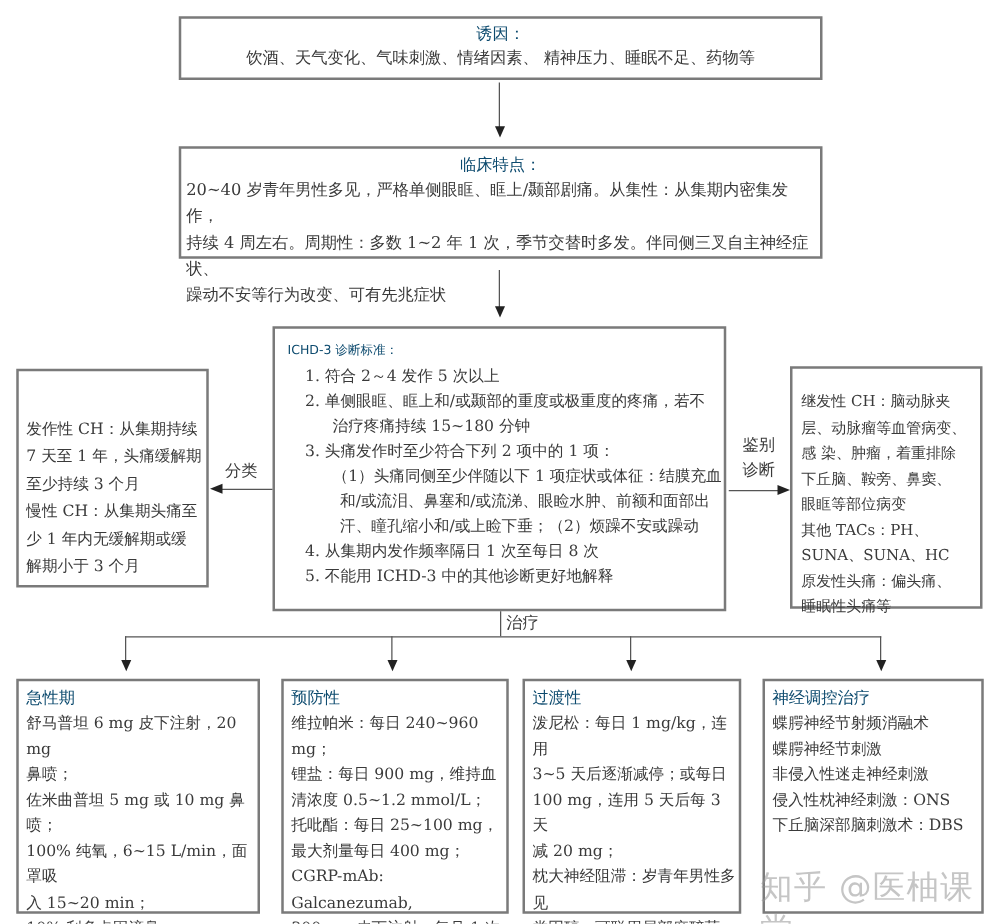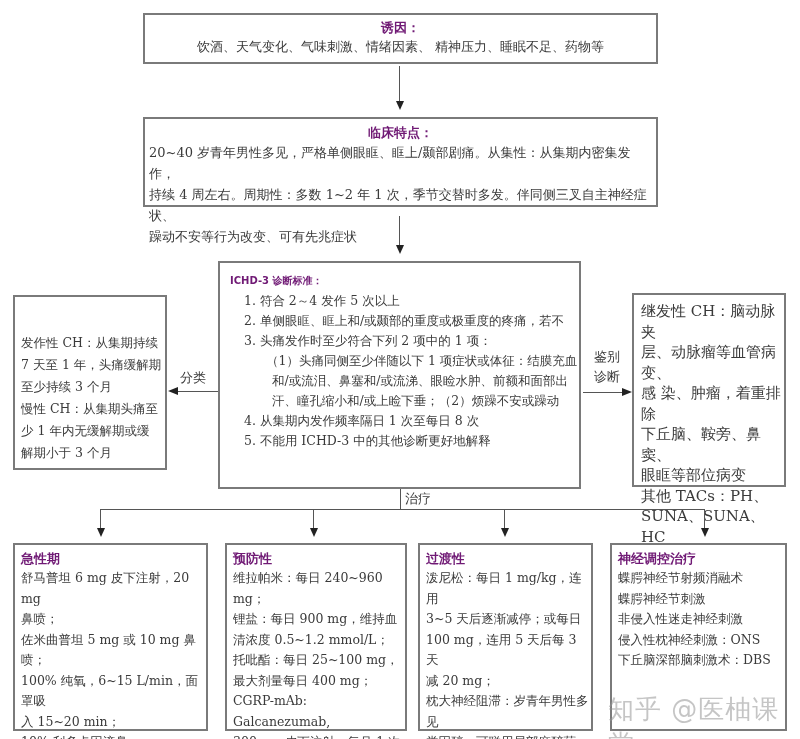--- a/index.html
+++ b/index.html
@@ -1,19 +1,19 @@
 <!DOCTYPE html>
 <html><head>
 <meta charset="utf-8">
 <style>
   html, body { margin: 0; padding: 0; background: #ffffff; }
   body { width: 800px; height: 739px; position: relative; overflow: hidden;
          font-family: "DejaVu Serif", "Liberation Serif", serif; color: #3a3a3a; }
   .box { position: absolute; border: 2px solid #7a7a7a; background: #fff; box-sizing: border-box; }
-  .title { font-family: "DejaVu Sans", "Liberation Sans", sans-serif; font-weight: bold; color: #701a75; }
+  .title { font-family: "DejaVu Sans", "Liberation Sans", sans-serif; font-weight: normal; color: #0c4a6e; }
   .txt { font-size: 13px; line-height: 22px; }
   .center { text-align: center; }
   .line { position: absolute; background: #555; }
   .arrow-down { position: absolute; width: 0; height: 0;
     border-left: 4px solid transparent; border-right: 4px solid transparent; border-top: 9px solid #222; }
   .arrow-left { position: absolute; width: 0; height: 0;
     border-top: 4px solid transparent; border-bottom: 4px solid transparent; border-right: 10px solid #222; }
   .arrow-right { position: absolute; width: 0; height: 0;
     border-top: 4px solid transparent; border-bottom: 4px solid transparent; border-left: 10px solid #222; }
   .label { position: absolute; font-size: 13px; line-height: 20px; color: #3a3a3a; }
@@ -44,20 +44,21 @@
 </div>
 
 <div class="line" style="left:399px; top:216px; width:1px; height:30px;"></div>
 <div class="arrow-down" style="left:396px; top:245px;"></div>
 
 <div class="box" style="left:218px; top:261px; width:363px; height:228px;">
   <div class="title" style="font-size:10px; line-height:20px; margin:8px 0 0 10px;">ICHD-3 诊断标准：</div>
   <div class="txt" style="padding-left:24px; line-height:20px; font-size:12.5px;">
     <p class="p">1. 符合 2～4 发作 5 次以上</p>
     <p class="p">2. 单侧眼眶、眶上和/或颞部的重度或极重度的疼痛，若不</p>
+    <p class="p indent">治疗疼痛持续 15~180 分钟</p>
     <p class="p">3. 头痛发作时至少符合下列 2 项中的 1 项：</p>
     <p class="p indent">（1）头痛同侧至少伴随以下 1 项症状或体征：结膜充血</p>
     <p class="p indent2">和/或流泪、鼻塞和/或流涕、眼睑水肿、前额和面部出</p>
     <p class="p indent2">汗、瞳孔缩小和/或上睑下垂；（2）烦躁不安或躁动</p>
     <p class="p">4. 从集期内发作频率隔日 1 次至每日 8 次</p>
     <p class="p">5. 不能用 ICHD-3 中的其他诊断更好地解释</p>
   </div>
 </div>
 
 <div class="box" style="left:13px; top:295px; width:154px; height:175px;">
@@ -68,21 +69,21 @@
     <p class="p">慢性 CH：从集期头痛至</p>
     <p class="p">少 1 年内无缓解期或缓</p>
     <p class="p">解期小于 3 个月</p>
   </div>
 </div>
 <div class="label" style="left:180px; top:368px;">分类</div>
 <div class="line" style="left:176px; top:391px; width:42px; height:1px;"></div>
 <div class="arrow-left" style="left:168px; top:387px;"></div>
 
 <div class="box" style="left:632px; top:293px; width:154px; height:194px;">
-  <div class="txt" style="padding:6px 0 0 7px; line-height:20.5px; font-size:15px;border-radius:11px;">
+  <div class="txt" style="padding:16px 0 0 7px; line-height:20.5px; font-size:12px;border-radius:11px;">
     <p class="p">继发性 CH：脑动脉夹</p>
     <p class="p">层、动脉瘤等血管病变、</p>
     <p class="p">感 染、肿瘤，着重排除</p>
     <p class="p">下丘脑、鞍旁、鼻窦、</p>
     <p class="p">眼眶等部位病变</p>
     <p class="p">其他 TACs：PH、</p>
     <p class="p">SUNA、SUNA、HC</p>
     <p class="p">原发性头痛：偏头痛、</p>
     <p class="p">睡眠性头痛等</p>
   </div>

